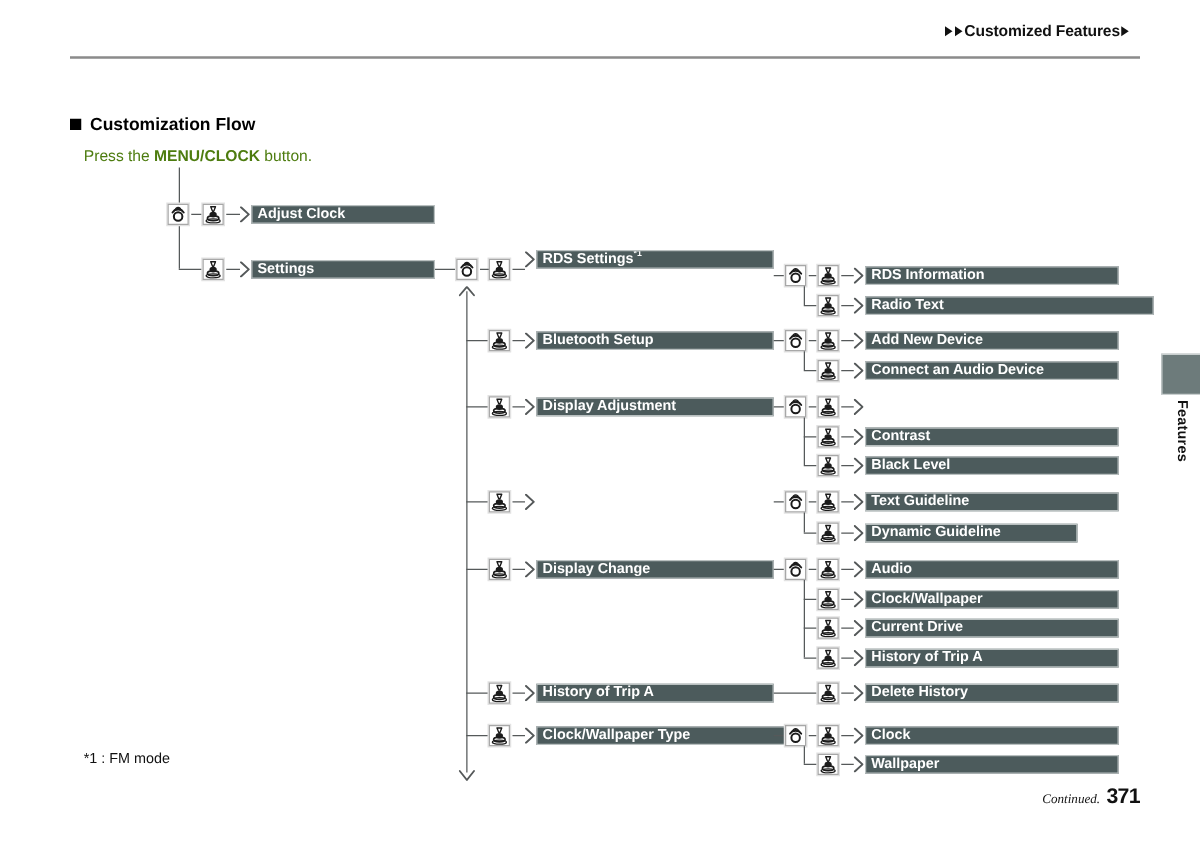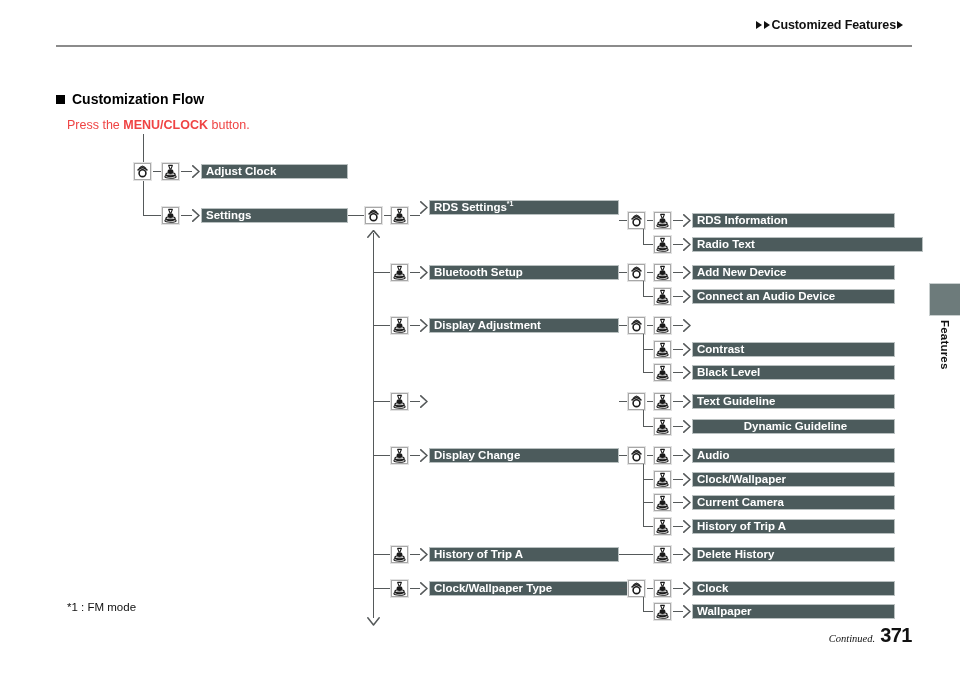--- a/index.html
+++ b/index.html
@@ -58,21 +58,21 @@
   }
   #section-bullet {
     width: 9px; height: 9px;
     background: #000;
     display: inline-block;
   }
   #press-line {
     position: absolute;
     left: 67px; top: 118px;
     font-size: 12.5px;
-    color: #ef4444;
+    color: #4d7c0f;
     text-align: center;
   }
   #press-line b { font-weight: 700; }
 
   
   #side-tab {
     position: absolute;
     left: 929px; top: 283px;
     width: 31px; height: 33px;
     background: #6d7b7b;
@@ -108,21 +108,21 @@
     align-items: baseline;
     gap: 5px;
   }
   #footer-continued {
     font-family: "Liberation Serif", serif;
     font-style: italic;
     font-size: 10.5px;
     color: #111;
   }
   #footer-page {
-    font-size: 20px;
+    font-size: 17px;
     font-weight: 700;
     color: #111;
     letter-spacing: -0.5px;
     text-align: center;
   }
   #watermark {
     position: absolute;
     left: 375px; bottom: 6px;
     font-size: 30px;
     color: #c8c8c8;
@@ -558,21 +558,21 @@
           <ellipse cx="7.5" cy="10.6" rx="4.6" ry="1.9" fill="none" stroke="#1b1b1b" stroke-width="1.3"></ellipse>
           <ellipse cx="7.5" cy="12.7" rx="5.6" ry="1.6" fill="none" stroke="#1b1b1b" stroke-width="1.1"></ellipse>
         </svg>
       </div>
       <div class="hline" style="left: 673px; top: 426px; width: 10px;"></div>
       <div class="arrowhead" style="left: 683px; top: 420px;">
         <svg width="8" height="13" viewBox="0 0 8 13" xmlns="http://www.w3.org/2000/svg">
           <path d="M0.8 0.8 L7 6.5 L0.8 12.2" fill="none" stroke="#55595a" stroke-width="1.6" stroke-linecap="round" stroke-linejoin="round"></path>
         </svg>
       </div>
-      <div class="bar" style="left: 692px; top: 419px; width: 203px; text-align: center;"><span>Dynamic Guideline</span></div>
+      <div class="bar" style="left: 692px; top: 419px; width: 170px;"><span>Dynamic Guideline</span></div>
       <div class="hline" style="left: 619px; top: 455px; width: 9px;"></div>
       <div class="icon" style="left: 628px; top: 447px;">
         <svg viewBox="0 0 15 15" xmlns="http://www.w3.org/2000/svg">
           <circle cx="7.5" cy="9.2" r="3.4" fill="none" stroke="#1b1b1b" stroke-width="1.6"></circle>
           <path d="M3.0 6.0 A5.6 5.6 0 0 1 12.0 6.0" fill="none" stroke="#1b1b1b" stroke-width="1.5" stroke-linecap="round"></path>
           <path d="M4.3 4.2 A4.3 4.3 0 0 1 10.7 4.2" fill="none" stroke="#1b1b1b" stroke-width="1.1" stroke-linecap="round"></path>
           <path d="M5.6 2.7 A2.9 2.9 0 0 1 9.4 2.7" fill="none" stroke="#1b1b1b" stroke-width="0.9" stroke-linecap="round"></path>
         </svg>
       </div>
       <div class="hline" style="left: 647px; top: 455px; width: 7px;"></div>
@@ -616,21 +616,21 @@
           <ellipse cx="7.5" cy="10.6" rx="4.6" ry="1.9" fill="none" stroke="#1b1b1b" stroke-width="1.3"></ellipse>
           <ellipse cx="7.5" cy="12.7" rx="5.6" ry="1.6" fill="none" stroke="#1b1b1b" stroke-width="1.1"></ellipse>
         </svg>
       </div>
       <div class="hline" style="left: 673px; top: 502px; width: 10px;"></div>
       <div class="arrowhead" style="left: 683px; top: 496px;">
         <svg width="8" height="13" viewBox="0 0 8 13" xmlns="http://www.w3.org/2000/svg">
           <path d="M0.8 0.8 L7 6.5 L0.8 12.2" fill="none" stroke="#55595a" stroke-width="1.6" stroke-linecap="round" stroke-linejoin="round"></path>
         </svg>
       </div>
-      <div class="bar" style="left: 692px; top: 495px; width: 203px;"><span>Current Camera</span></div>
+      <div class="bar" style="left: 692px; top: 495px; width: 203px;"><span>Current Drive</span></div>
       <div class="hline" style="left: 643px; top: 526px; width: 11px;"></div>
       <div class="icon" style="left: 654px; top: 518px;">
         <svg viewBox="0 0 15 15" xmlns="http://www.w3.org/2000/svg">
           <path d="M5.6 1.4 L9.4 1.4 L8.0 5.0 L7.0 5.0 Z" fill="none" stroke="#1b1b1b" stroke-width="1.1" stroke-linejoin="round"></path>
           <ellipse cx="7.5" cy="7.6" rx="2.9" ry="2.3" fill="#1b1b1b"></ellipse>
           <ellipse cx="7.5" cy="10.6" rx="4.6" ry="1.9" fill="none" stroke="#1b1b1b" stroke-width="1.3"></ellipse>
           <ellipse cx="7.5" cy="12.7" rx="5.6" ry="1.6" fill="none" stroke="#1b1b1b" stroke-width="1.1"></ellipse>
         </svg>
       </div>
       <div class="hline" style="left: 673px; top: 526px; width: 10px;"></div>

